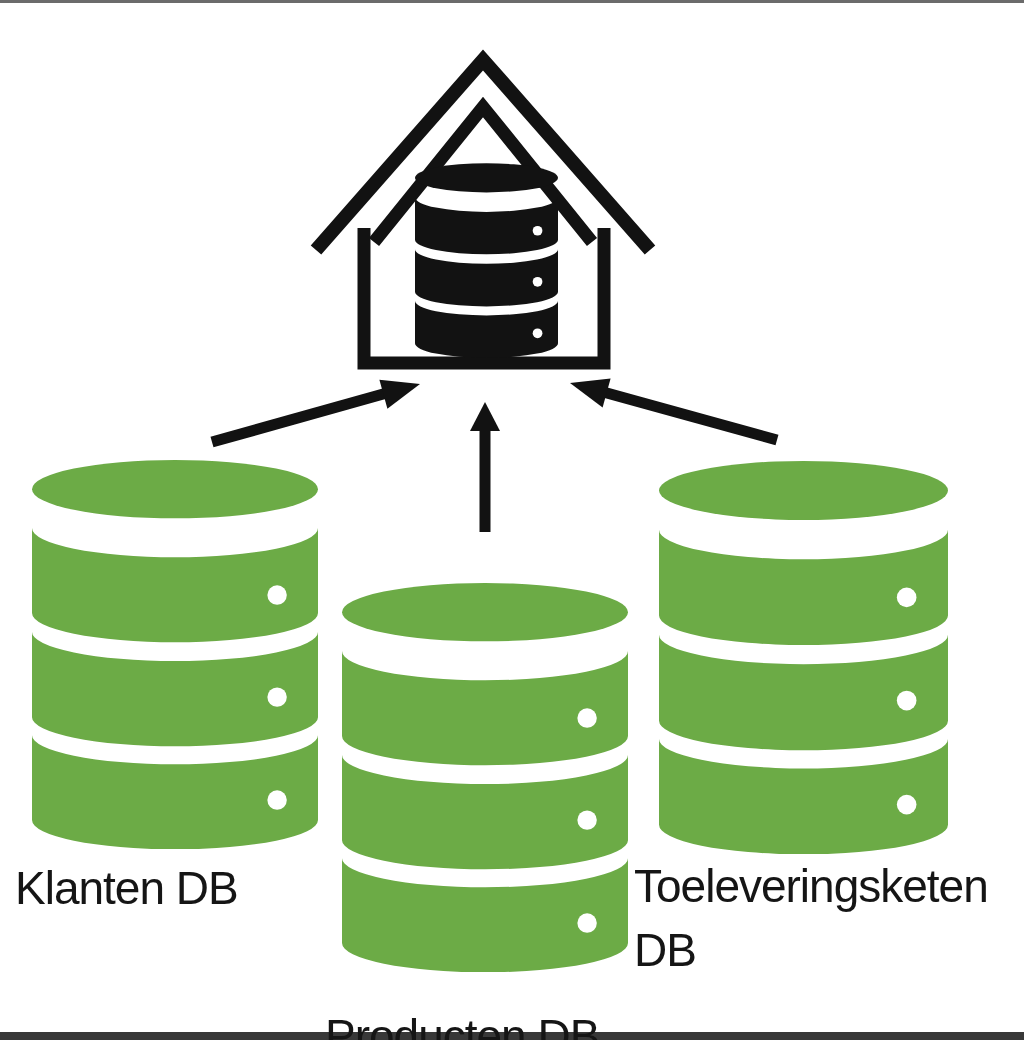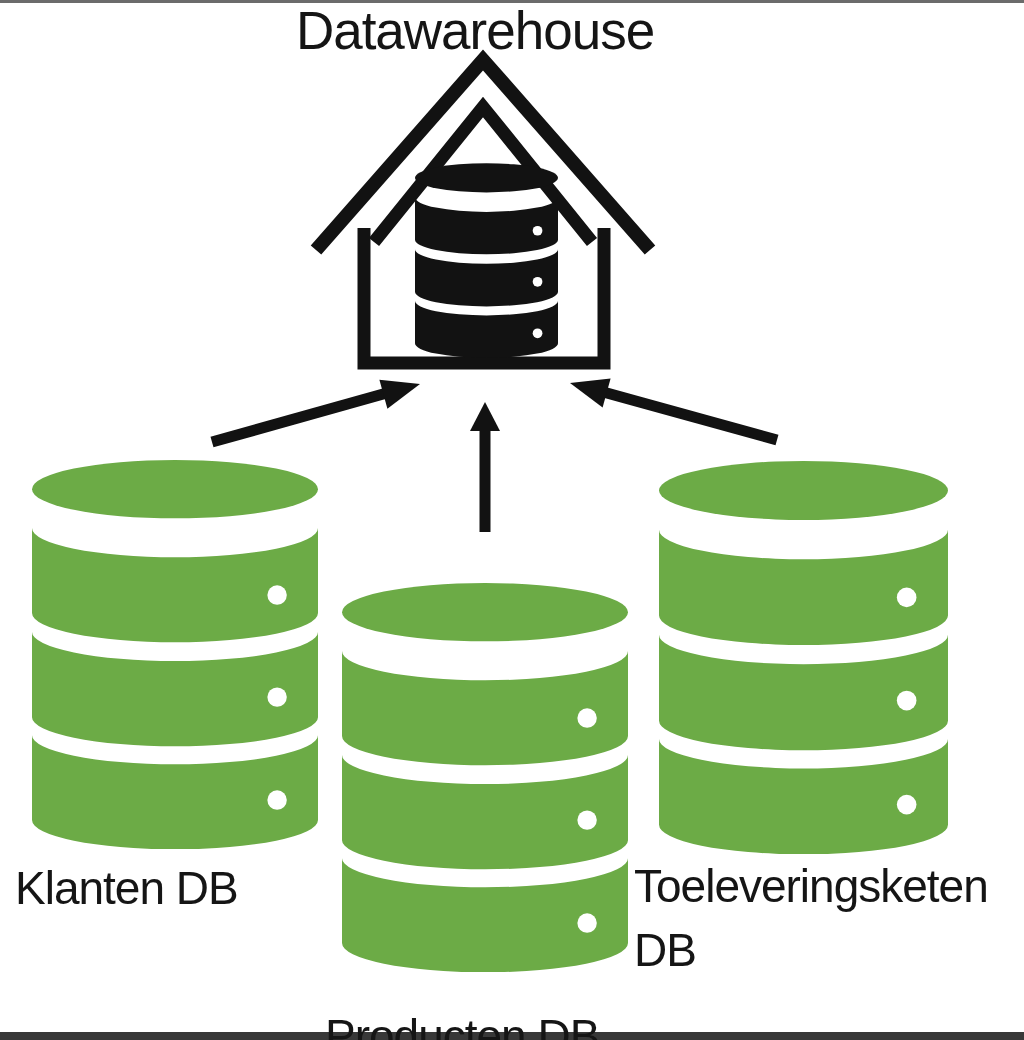--- a/index.html
+++ b/index.html
@@ -63,21 +63,20 @@
         <circle cx="85.7" cy="82.9" r="3.4" fill="#ffffff"></circle>
         <path d="M0,96.2 A50,10.2 0 0 0 100,96.2 L100,125.9 A50,10.2 0 0 1 0,125.9 Z"></path>
         <circle cx="85.7" cy="118.9" r="3.4" fill="#ffffff"></circle>
       </symbol>
     </defs>
   </svg>
 
   <div class="edge-artifact-top"></div>
   <div class="edge-artifact-bottom"></div>
 
-  <div class="title">Datawarehouse</div>
 
   <svg class="abs-svg house-svg" viewBox="295 45 390 340">
     <polyline class="house-stroke" stroke-width="14" points="316,250 483,60 650,250"></polyline>
     <polyline class="house-stroke" stroke-width="13" points="374,242 483,107 592,242"></polyline>
     <path class="house-stroke" stroke-width="13" d="M364,228 L364,363 L604,363 L604,228"></path>
     <use href="#dbsym" x="415" y="163" width="143" height="195" class="db-black-fill"></use>
   </svg>
 
   <svg class="abs-svg arrows-svg" viewBox="0 0 1024 1040">
     <g>

